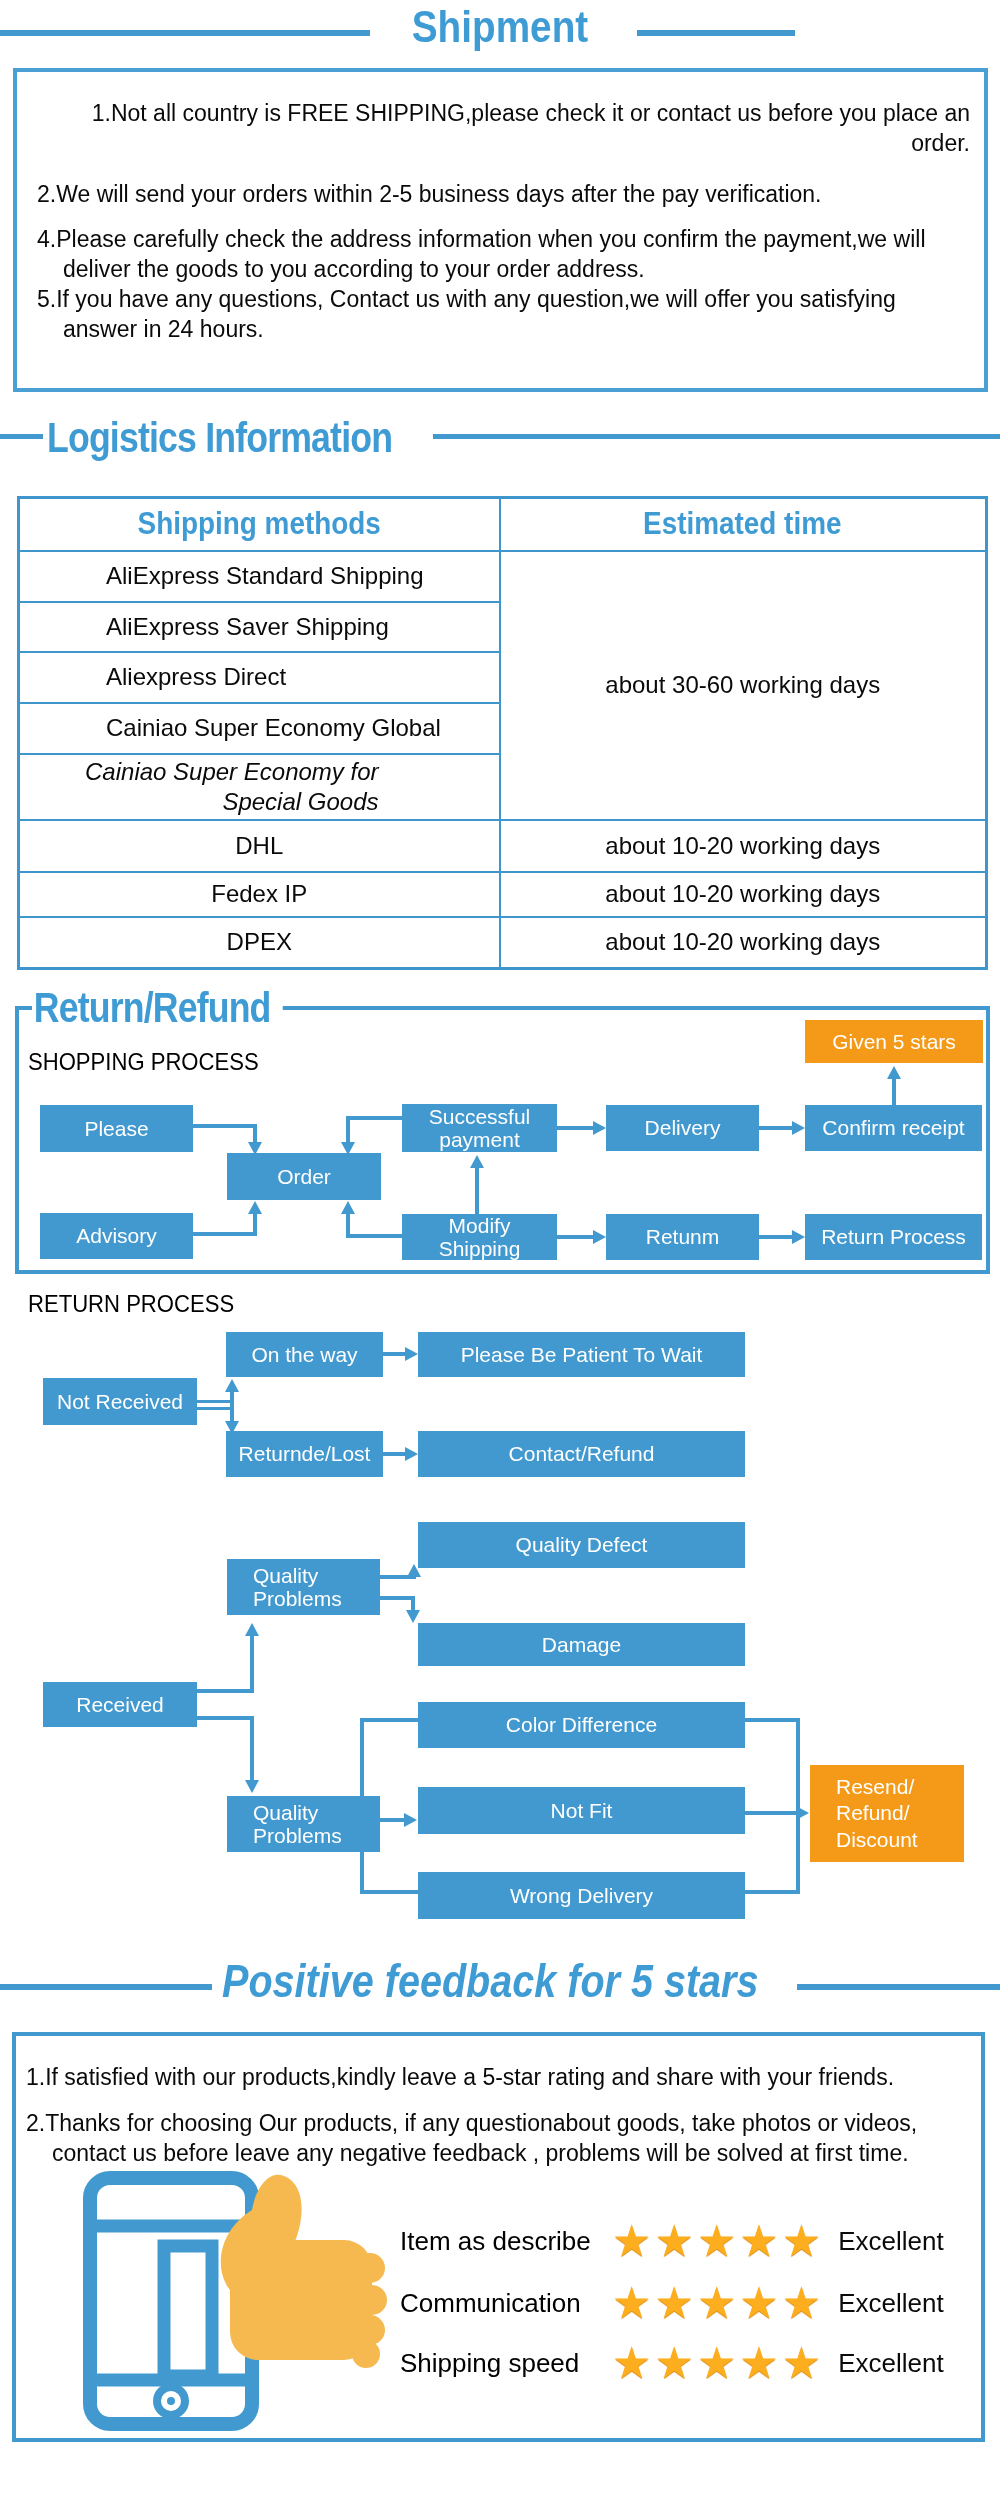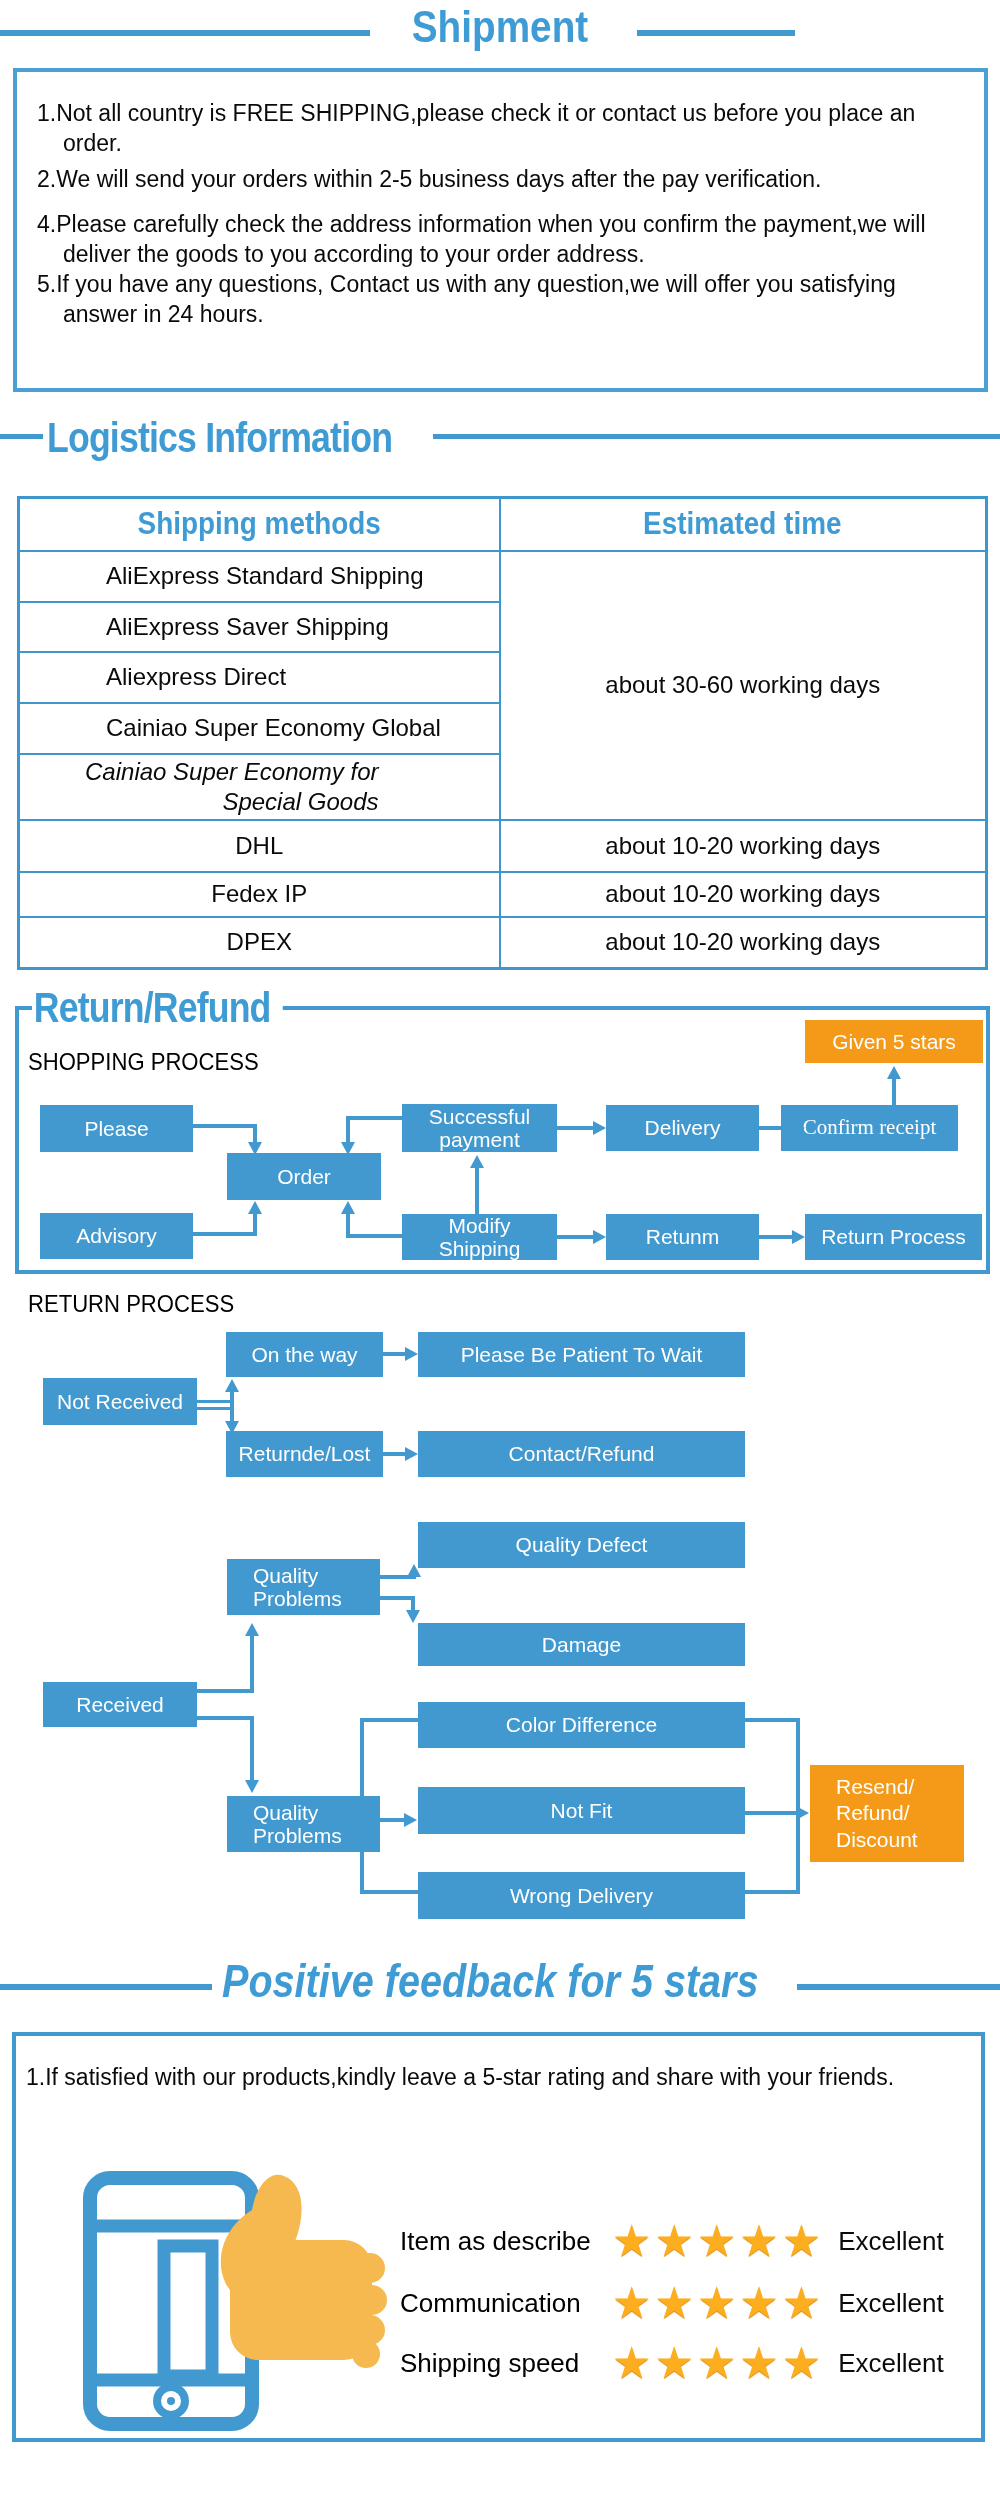--- a/index.html
+++ b/index.html
@@ -32,21 +32,21 @@
   .rategrade{font-size:26px;color:#0a0a0a;}
 </style>
 </head>
 <body>
 
 <div class="hline" style="left:0;top:30px;width:370px;height:6px;"></div>
 <div class="abs ctitle" style="left:0;top:2px;width:1000px;text-align:center;font-size:44px;transform:scaleX(.88);transform-origin:center;">Shipment</div>
 <div class="hline" style="left:637px;top:30px;width:158px;height:6px;"></div>
 
 <div class="notebox" style="left:13px;top:68px;width:975px;height:324px;padding:26px 14px 0 20px;">
-  <div class="noteitem" style="margin-bottom:6px;">1.Not all country is FREE SHIPPING,please check it or contact us before you place an order.</div>
+  <div class="noteitem" style="margin-bottom:21px;text-align:right;">1.Not all country is FREE SHIPPING,please check it or contact us before you place an order.</div>
   <div class="noteitem" style="margin-bottom:15px;">2.We will send your orders within 2-5 business days after the pay verification.</div>
   <div class="noteitem" style="margin-bottom:0;">4.Please carefully check the address information when you confirm the payment,we will deliver the goods to you according to your order address.</div>
   <div class="noteitem">5.If you have any questions, Contact us with any question,we will offer you satisfying answer in 24 hours.</div>
 </div>
 
 <div class="hline" style="left:0;top:434px;width:43px;height:5px;"></div>
 <div class="abs ctitle cond" style="left:47px;top:414px;font-size:42px;">Logistics Information</div>
 <div class="hline" style="left:433px;top:434px;width:567px;height:5px;"></div>
 
 <table class="ship abs" style="left:17px;top:483px;width:968px;border:3px solid #3E96CC;margin-top:13px;">
@@ -99,21 +99,21 @@
 
 <div class="abs proclabel" style="left:28px;top:1048px;">SHOPPING PROCESS</div>
 
 <div class="fbox" style="left:40px;top:1105px;width:153px;height:47px;">Please</div>
 <div class="fbox" style="left:227px;top:1153px;width:154px;height:47px;">Order</div>
 <div class="fbox" style="left:40px;top:1213px;width:153px;height:46px;">Advisory</div>
 <div class="fbox" style="left:402px;top:1104px;width:155px;height:48px;padding:0 18px;box-sizing:border-box;">Successful payment</div>
 <div class="fbox" style="left:402px;top:1214px;width:155px;height:46px;padding:0 30px;box-sizing:border-box;">Modify Shipping</div>
 <div class="fbox" style="left:606px;top:1105px;width:153px;height:46px;">Delivery</div>
 <div class="fbox" style="left:606px;top:1214px;width:153px;height:46px;">Retunm</div>
-<div class="fbox" style="left:781px;top:1105px;width:177px;height:46px;font-family:Liberation Serif, serif;">Confirm receipt</div>
+<div class="fbox" style="left:805px;top:1105px;width:177px;height:46px;">Confirm receipt</div>
 <div class="fbox" style="left:805px;top:1214px;width:177px;height:46px;">Return Process</div>
 <div class="fbox orange" style="left:805px;top:1020px;width:178px;height:43px;">Given 5 stars</div>
 
 <div class="hline" style="left:193px;top:1124px;width:64px;height:4px;"></div>
 <div class="vline" style="left:253px;top:1124px;width:4px;height:20px;"></div>
 <div class="arr d" style="left:248px;top:1142px;"></div>
 <div class="hline" style="left:193px;top:1232px;width:64px;height:4px;"></div>
 <div class="vline" style="left:253px;top:1210px;width:4px;height:26px;"></div>
 <div class="arr u" style="left:248px;top:1198px;"></div>
 <div class="hline" style="left:348px;top:1116px;width:54px;height:4px;"></div>
@@ -184,20 +184,21 @@
 <div class="vline" style="left:796px;top:1718px;width:4px;height:176px;"></div>
 <div class="hline" style="left:745px;top:1811px;width:52px;height:4px;"></div>
 <div class="arr r" style="left:796px;top:1806px;"></div>
 
 <div class="hline" style="left:0;top:1984px;width:212px;height:6px;"></div>
 <div class="abs ctitle" style="left:222px;top:1954px;font-size:46px;font-style:italic;transform:scaleX(.86);transform-origin:left center;">Positive feedback for 5 stars</div>
 <div class="hline" style="left:797px;top:1984px;width:203px;height:6px;"></div>
 
 <div class="notebox" style="left:12px;top:2032px;width:973px;height:410px;border-color:#4299CF;">
   <div class="noteitem" style="margin:26px 10px 16px 10px;">1.If satisfied with our products,kindly leave a 5-star rating and share with your friends.</div>
+  <div class="noteitem" style="margin:0 10px 0 10px;">2.Thanks for choosing Our products, if any questionabout goods, take photos or videos, contact us before leave any negative feedback , problems will be solved at first time.</div>
 </div>
 
 <svg class="abs" style="left:82px;top:2168px;" width="312" height="266" viewBox="0 0 312 266">
   <rect x="8" y="10" width="162" height="246" rx="20" fill="#fff" stroke="#4299CF" stroke-width="14"></rect>
   <line x1="15" y1="58" x2="163" y2="58" stroke="#4299CF" stroke-width="13"></line>
   <line x1="15" y1="212" x2="163" y2="212" stroke="#4299CF" stroke-width="13"></line>
   <circle cx="89" cy="233" r="14" fill="#fff" stroke="#4299CF" stroke-width="8"></circle>
   <circle cx="89" cy="233" r="4" fill="#4299CF"></circle>
   <rect x="82" y="78" width="48" height="130" fill="#fff" stroke="#4299CF" stroke-width="13"></rect>
   <g fill="#F5B950">

